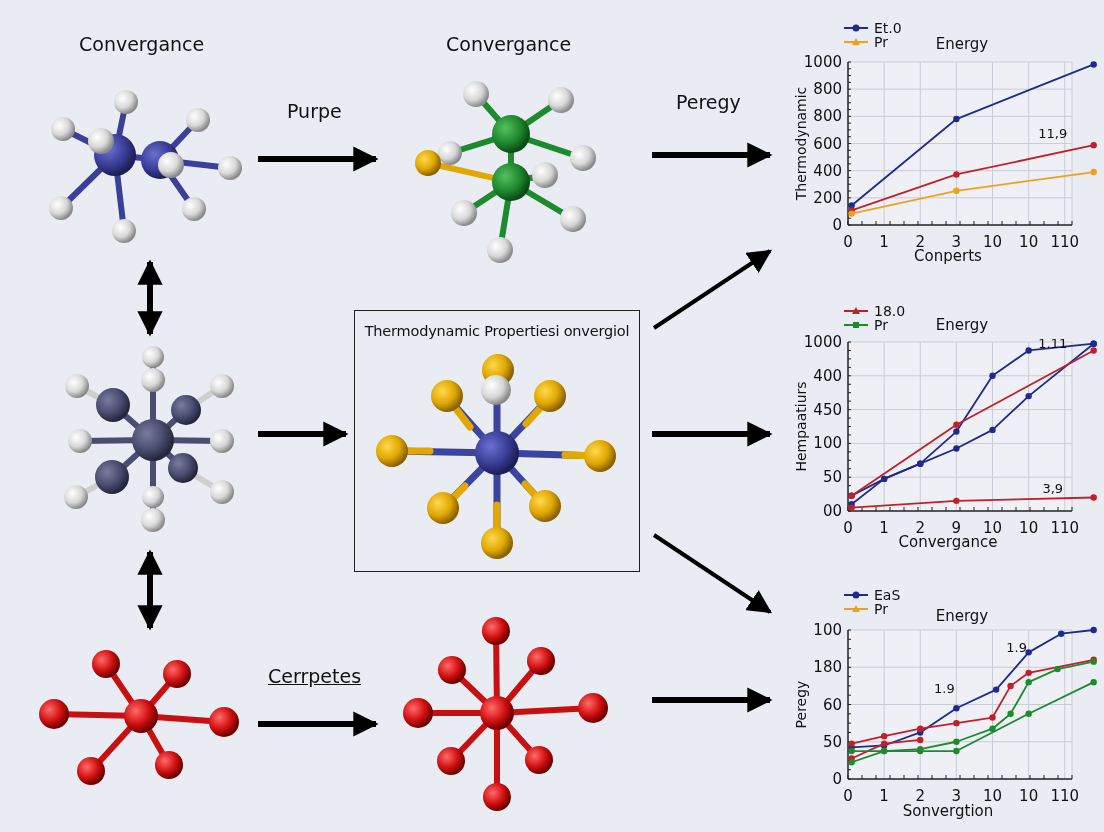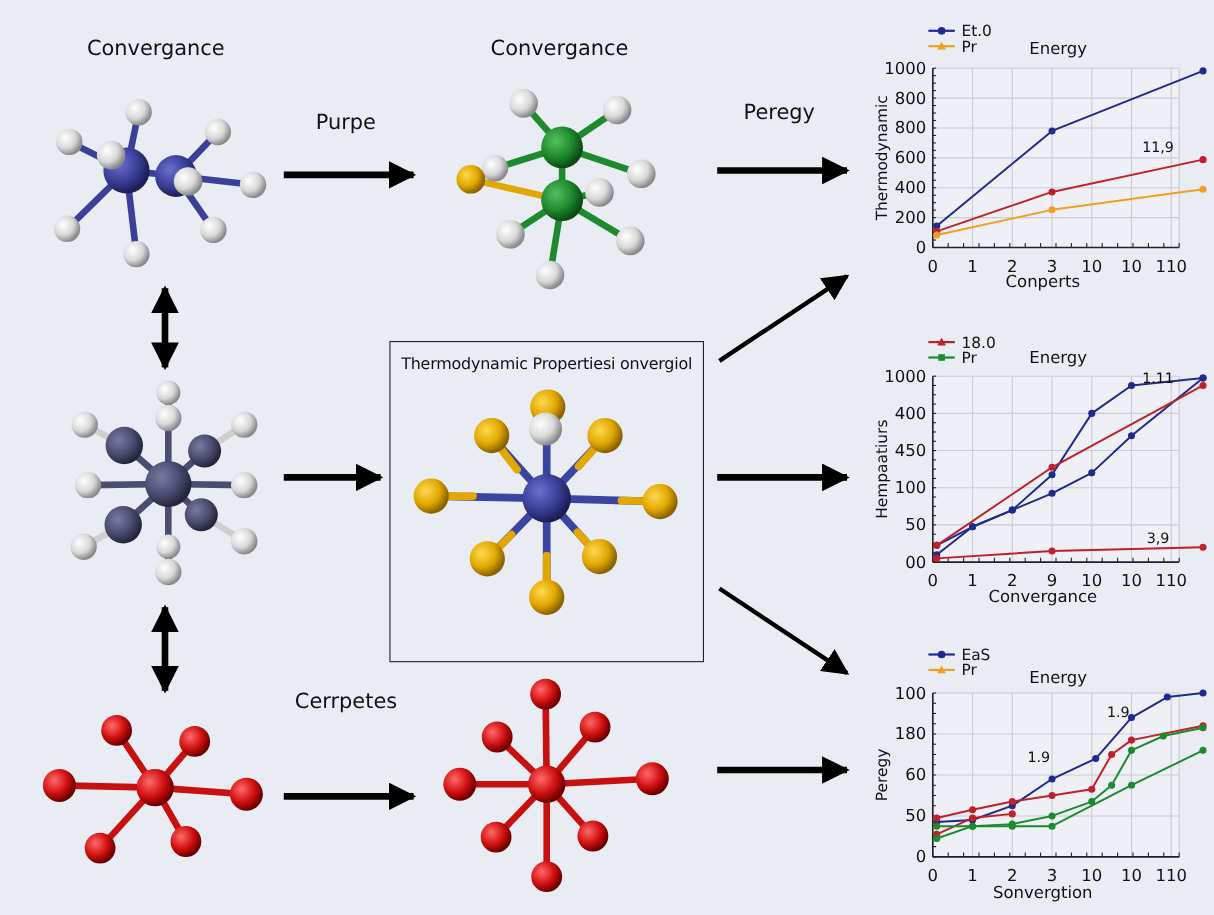--- a/index.html
+++ b/index.html
@@ -6,38 +6,38 @@
   body {
     width: 1104px; height: 832px; overflow: hidden;
     background: #e9ecf3;
     font-family: "DejaVu Sans", "Liberation Sans", sans-serif;
     position: relative;
     color: #111;
   }
   .abs { position: absolute; }
   .lbl { font-size: 19px; color: #111; white-space: nowrap; }
   .box {
-    position: absolute; left: 354px; top: 310px; width: 286px; height: 292px;
+    position: absolute; left: 354px; top: 310px; width: 286px; height: 262px;
     border: 1.5px solid #222; box-sizing: border-box; text-decoration: underline;
   }
   .box-title {
     position: absolute; left: 0; right: 0; top: 12px; text-align: center;
     font-size: 14.5px; white-space: nowrap; letter-spacing: -0.2px;
   }
   svg { position: absolute; overflow: visible; }
   .chart-text { font-family: "DejaVu Sans", "Liberation Sans", sans-serif; fill: #111; }
 </style>
 </head>
 <body>
 
 <div class="abs lbl" style="left:79px; top:33px;">Convergance</div>
 <div class="abs lbl" style="left:446px; top:33px;">Convergance</div>
 <div class="abs lbl" style="left:287px; top:100px;">Purpe</div>
 <div class="abs lbl" style="left:676px; top:91px;">Peregy</div>
-<div class="abs lbl" style="left:268px; top:627px;">Cerrpetes</div>
+<div class="abs lbl" style="left:268px; top:665px;text-decoration:underline;">Cerrpetes</div>
 
 <div class="box">
   <div class="box-title">Thermodynamic Propertiesi onvergiol</div>
 </div>
 
 <svg width="1104" height="832" style="left:0;top:0;">
   <defs>
     <marker id="ah" viewBox="0 0 10 10" refX="9" refY="5" markerWidth="4.2" markerHeight="4.2" orient="auto-start-reverse">
       <path d="M0,0 L10,5 L0,10 z" fill="#000"></path>
     </marker>

